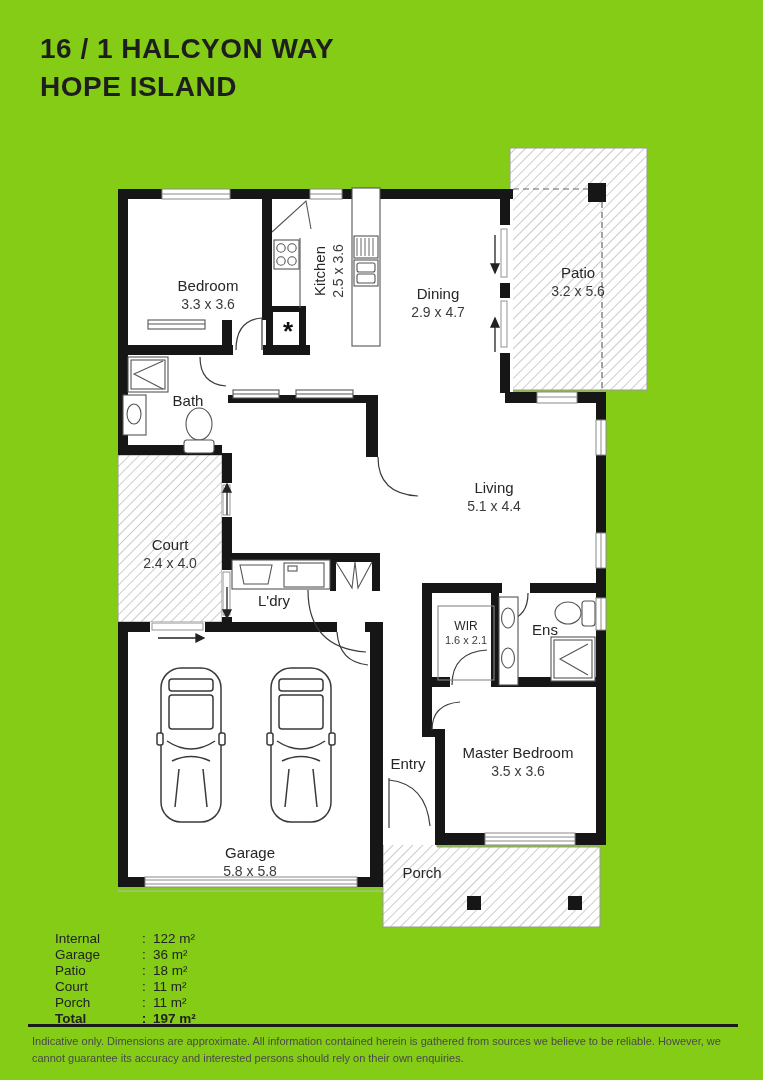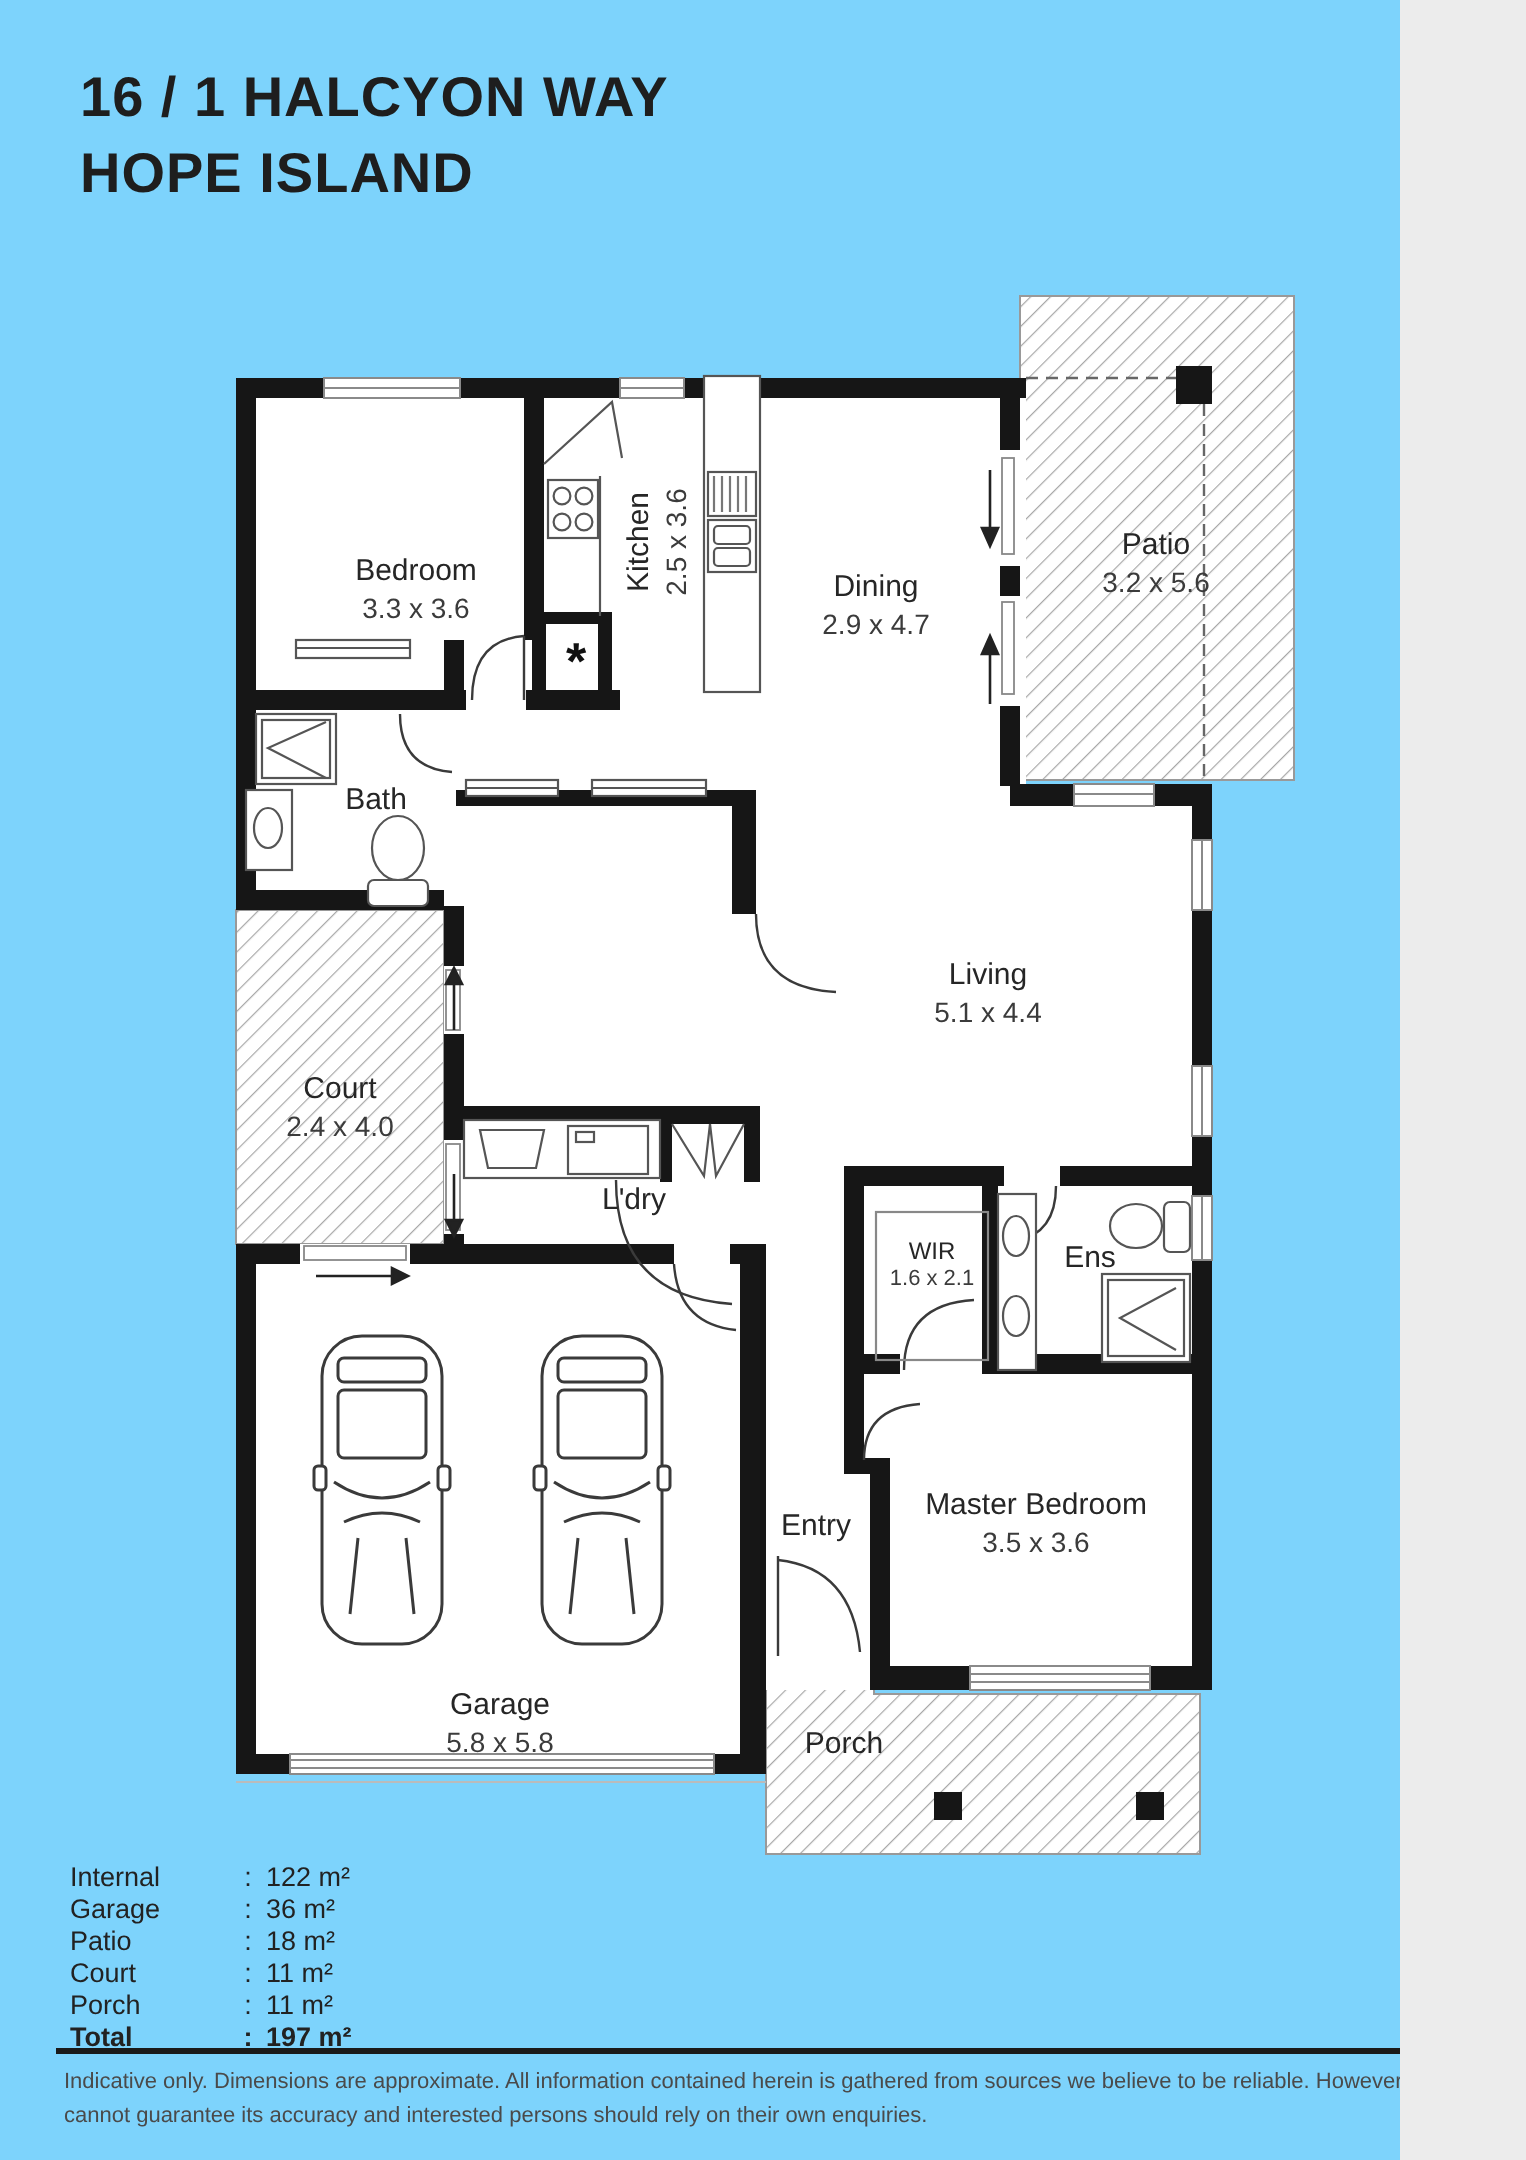--- a/index.html
+++ b/index.html
@@ -1,30 +1,30 @@
 <!DOCTYPE html>
 <html><head>
 <meta charset="utf-8">
 <style>
   html,body{margin:0;padding:0;}
   body{background:#ececec;font-family:"Liberation Sans",sans-serif;}
-  .page{position:relative;width:700px;height:1080px;background:#7dd3fc;overflow:hidden;}
+  .page{position:relative;width:763px;height:1080px;background:#84cc16;overflow:hidden;}
   .title{position:absolute;left:40px;top:30px;font-weight:bold;color:#1e1e1e;
          font-size:28px;line-height:1.36;letter-spacing:.5px;}
   .plan-svg{position:absolute;left:0;top:0;}
   .room-label{position:absolute;transform:translate(-50%,-50%);text-align:center;
               color:#262626;font-size:15px;line-height:1.25;white-space:normal;}
   .room-label .room-dims{font-size:14px;color:#3b3b3b;display:block;}
   .room-label .room-name{display:block;}
   .rot{transform:translate(-50%,-50%) rotate(-90deg);white-space:nowrap;}
   .small-label{font-size:12px;}
   .small-label .room-dims{font-size:11px;}
   .asterisk{position:absolute;transform:translate(-50%,-50%);font-size:26px;font-weight:bold;color:#111;}
   .area-table{position:absolute;left:35px;top:931px;font-size:13.5px;color:#222;}
-  .area-row{display:flex;height:16px;line-height:16px;}
+  .area-row{display:flex;height:16px;line-height:16px;margin-left:20px;}
   .area-row .a-label{width:80px;}
   .area-row .a-sep{width:18px;text-align:center;}
   .area-row .a-val{width:58px;}
   .area-row.total{font-weight:bold;}
   .rule{position:absolute;left:28px;top:1024px;width:710px;height:3px;background:#1a1a1a;}
   .disclaimer{position:absolute;left:32px;top:1033px;width:700px;font-size:11px;
               line-height:1.55;color:#4a4a4a;}
 </style>
 </head>
 <body>
@@ -267,21 +267,21 @@
     <span class="room-name">Bath</span>
   </div>
   <div class="room-label" style="left:494px;top:497px;">
     <span class="room-name">Living</span>
     <span class="room-dims">5.1 x 4.4</span>
   </div>
   <div class="room-label" style="left:170px;top:554px;">
     <span class="room-name">Court</span>
     <span class="room-dims">2.4 x 4.0</span>
   </div>
-  <div class="room-label" style="left:274px;top:601px;margin-left:43px;">
+  <div class="room-label" style="left:274px;top:601px;">
     <span class="room-name">L'dry</span>
   </div>
   <div class="room-label small-label" style="left:466px;top:633px;">
     <span class="room-name">WIR</span>
     <span class="room-dims">1.6 x 2.1</span>
   </div>
   <div class="room-label" style="left:545px;top:630px;">
     <span class="room-name">Ens</span>
   </div>
   <div class="room-label" style="left:518px;top:762px;width:112px;">

